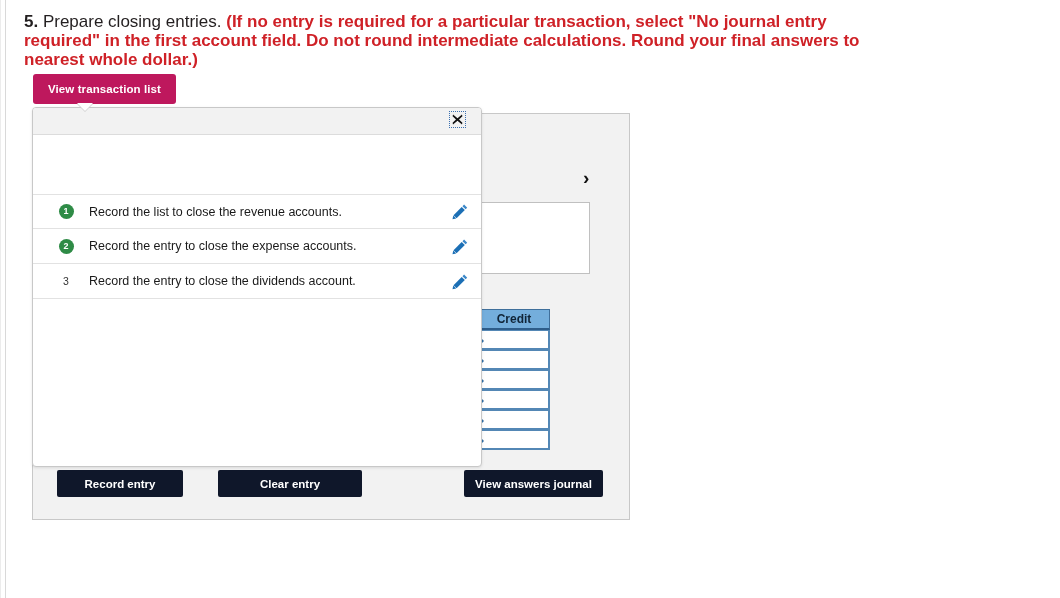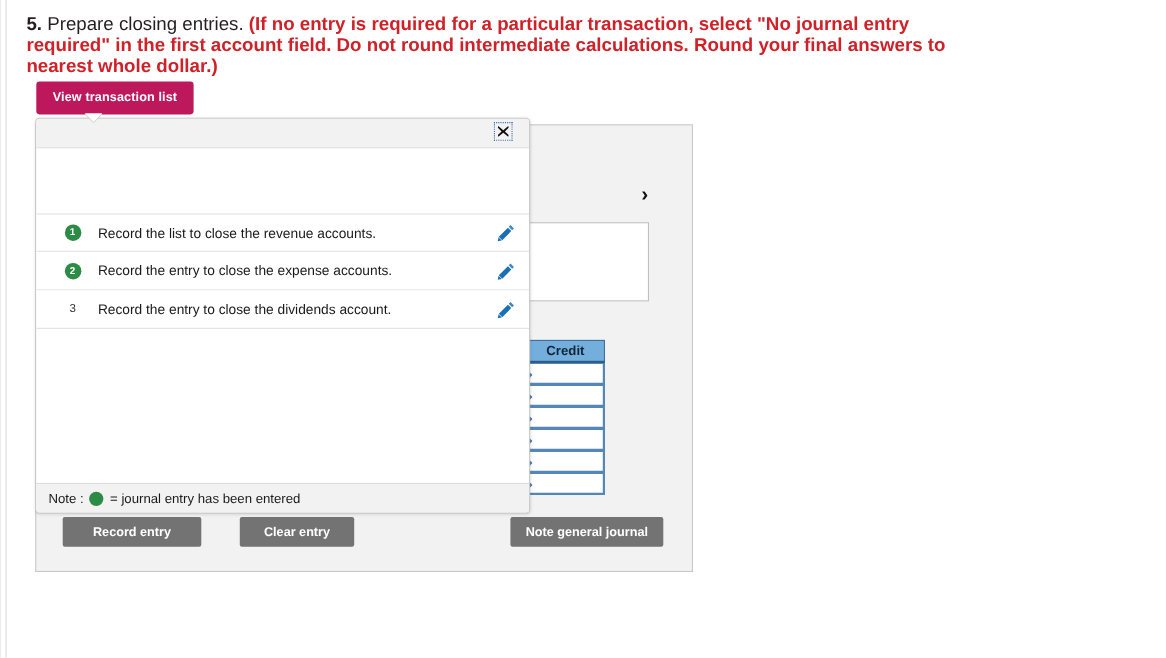--- a/index.html
+++ b/index.html
@@ -171,27 +171,27 @@
     font-size: 12px; color: #1a1a1a;
   }
   .note-dot {
     display: inline-block; width: 13px; height: 13px; border-radius: 50%;
     background: #2e8b46; margin: 0 6px 0 5px; vertical-align: middle;
   }
 
   
   .act-btn {
     position: absolute; height: 27px;
-    background: #737373; border: none; border-radius: 2px;
+    background: #0f172a; border: none; border-radius: 2px;
     color: #ffffff; font-size: 11.5px; font-weight: bold;
     font-family: "Liberation Sans", sans-serif;
     cursor: pointer; z-index: 25;
   }
   #btn-record { left: 57px; top: 470px; width: 126px; }
-  #btn-clear  { left: 218px; top: 470px; width: 104px; text-align: center; }
+  #btn-clear  { left: 218px; top: 470px; width: 144px; text-align: center; }
   #btn-vgj    { left: 464px; top: 470px; width: 139px; }
 </style>
 </head>
 <body>
 
 <div id="root">
 
   <div class="page-edge2"></div>
   <div class="page-edge"></div>
 
@@ -307,24 +307,19 @@
               <path d="M12.1 1.6 L15.2 4.7 L13.6 6.3 L10.5 3.2 Z" fill="#3a87c8"></path>
               <path d="M9.7 4.0 L12.8 7.1 L4.6 15.3 L1.5 12.2 Z" fill="#1b6fb5"></path>
               <path d="M1.2 12.6 L0.5 16.3 L4.2 15.6 Z" fill="#1b6fb5"></path>
             </svg>
           </span>
         </div>
 
       </div>
     </div>
 
-    <div class="popup-foot">
-      <span>Note :</span>
-      <span class="note-dot"></span>
-      <span>= journal entry has been entered</span>
-    </div>
   </div>
 
   <button class="act-btn" id="btn-record">Record entry</button>
   <button class="act-btn" id="btn-clear">Clear entry</button>
-  <button class="act-btn" id="btn-vgj">Note general journal</button>
+  <button class="act-btn" id="btn-vgj">View answers journal</button>
 
 </div>
 
 </body></html>

